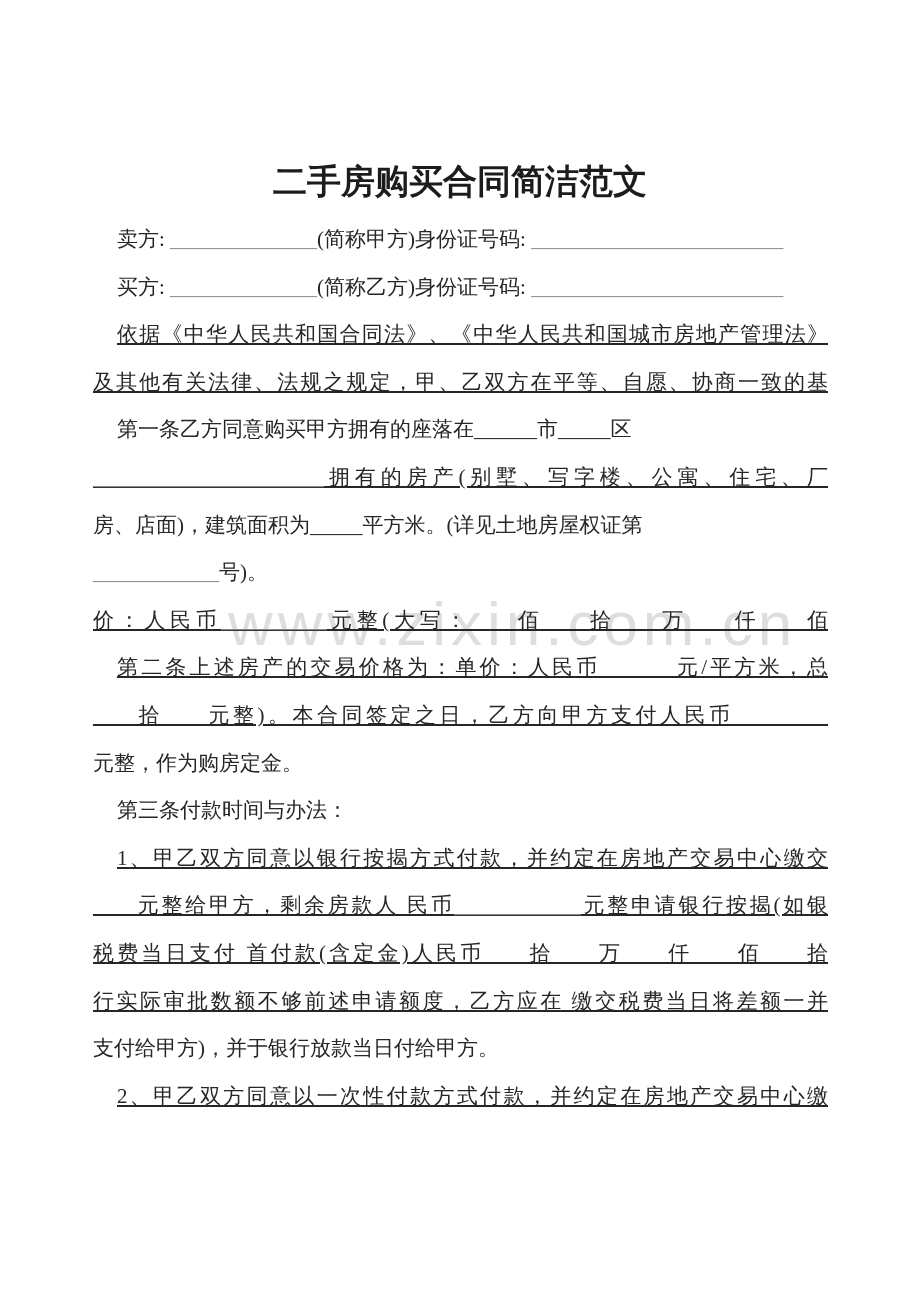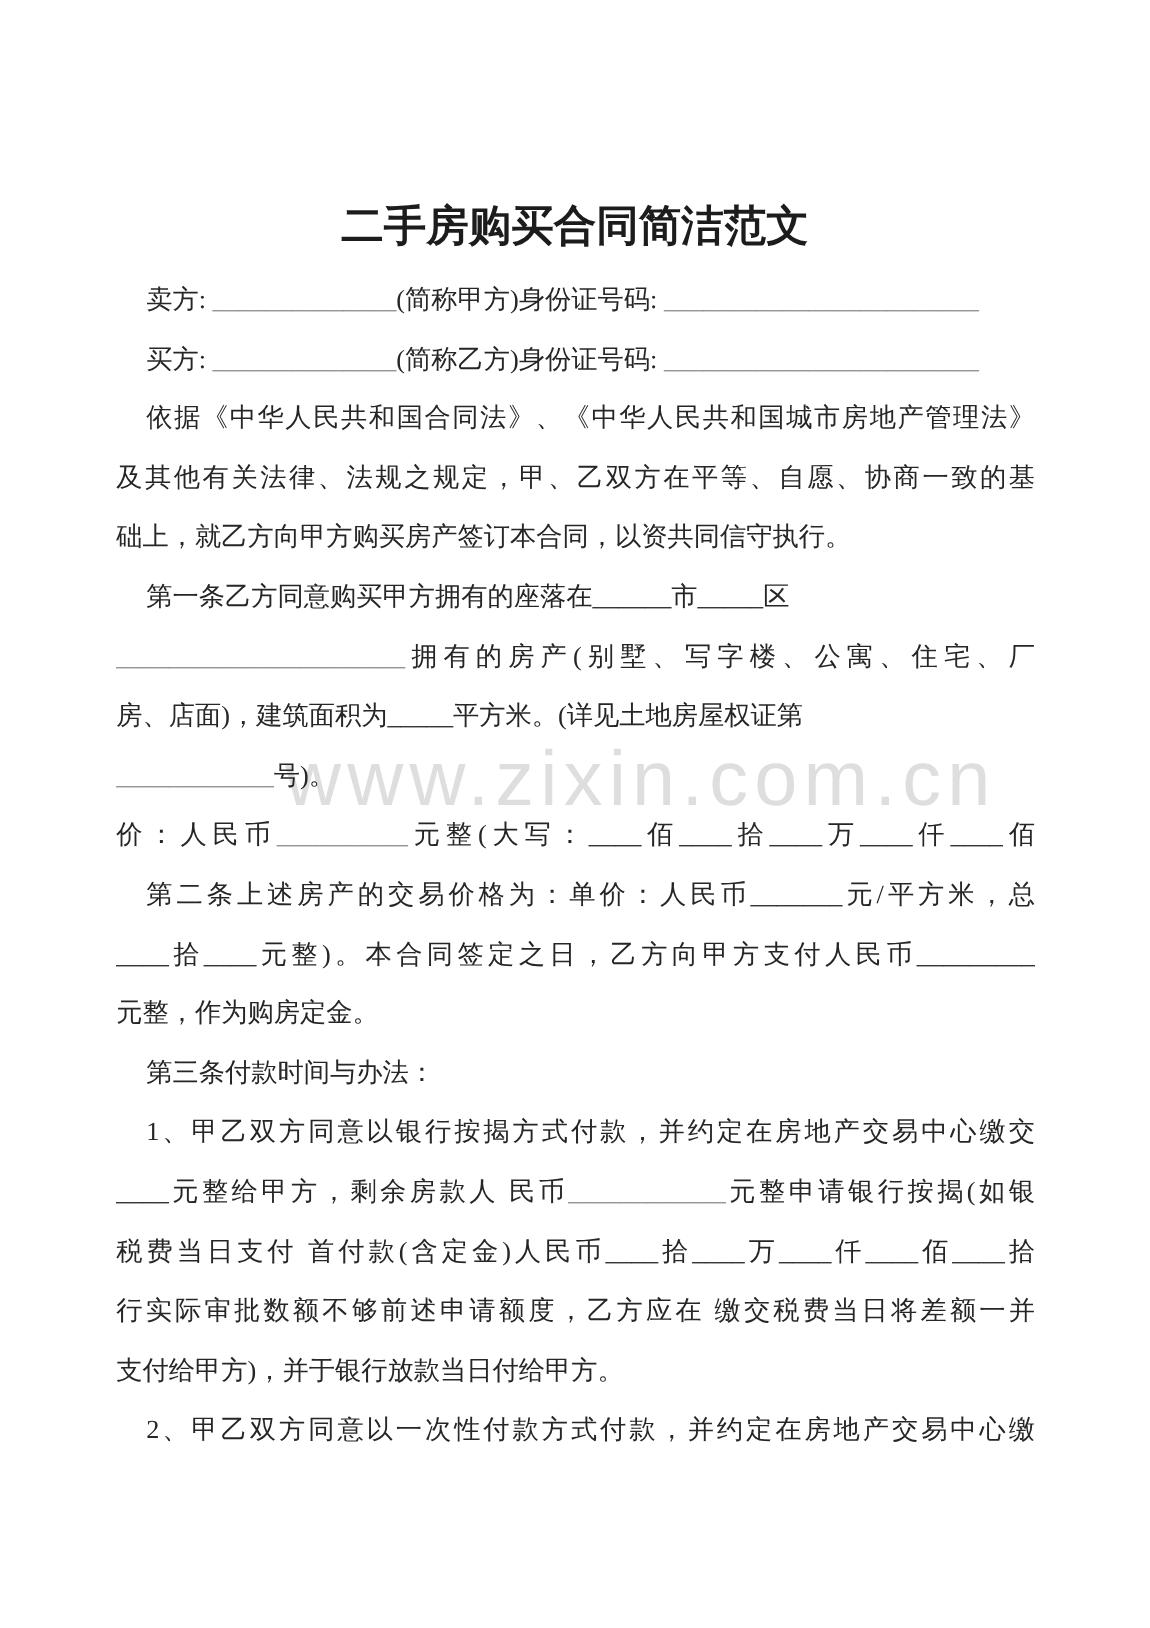--- a/index.html
+++ b/index.html
@@ -51,20 +51,21 @@
     font-size: 21px;
     line-height: 47.6px;
     color: #262626;
     letter-spacing: 0;
     text-align: left;
     white-space: normal;
   }
   .line.j {
     text-align: justify;
     text-align-last: justify;
+    text-decoration: underline;
   }
   .line.indent {
     text-indent: 24px;
   }
   .blank {
     color: #8f8f8f;
   }
 </style>
 </head>
 <body>
@@ -75,21 +76,20 @@
 
   <div class="doc">
 
     <h1 class="title">二手房购买合同简洁范文</h1>
 
     <div class="content">
       <div class="line indent">卖方: <span class="blank">______________</span>(简称甲方)身份证号码: <span class="blank">________________________</span></div>
       <div class="line indent">买方: <span class="blank">______________</span>(简称乙方)身份证号码: <span class="blank">________________________</span></div>
       <div class="line indent j">依据《中华人民共和国合同法》、《中华人民共和国城市房地产管理法》</div>
       <div class="line j">及其他有关法律、法规之规定，甲、乙双方在平等、自愿、协商一致的基</div>
-      <div class="line">础上，就乙方向甲方购买房产签订本合同，以资共同信守执行。</div>
       <div class="line indent">第一条乙方同意购买甲方拥有的座落在______市_____区</div>
       <div class="line j"><span class="blank">______________________</span>拥有的房产(别墅、写字楼、公寓、住宅、厂</div>
       <div class="line">房、店面)，建筑面积为_____平方米。(详见土地房屋权证第</div>
       <div class="line"><span class="blank">____________</span>号)。</div>
       <div class="line j">价：人民币<span class="blank">__________</span>元整(大写：____佰____拾____万____仟____佰</div>
       <div class="line indent j">第二条上述房产的交易价格为：单价：人民币_______元/平方米，总</div>
       <div class="line j">____拾____元整)。本合同签定之日，乙方向甲方支付人民币_________</div>
       <div class="line">元整，作为购房定金。</div>
       <div class="line indent">第三条付款时间与办法：</div>
       <div class="line indent j">1、甲乙双方同意以银行按揭方式付款，并约定在房地产交易中心缴交</div>

